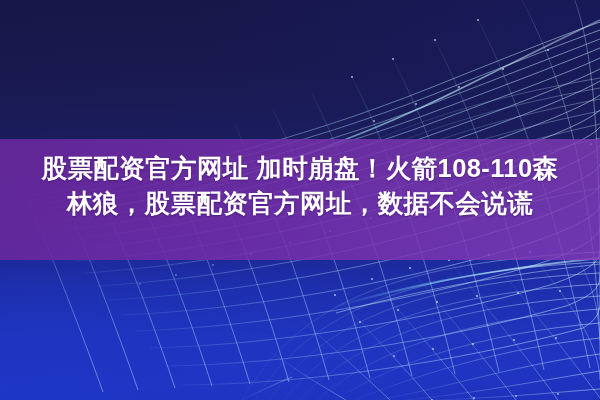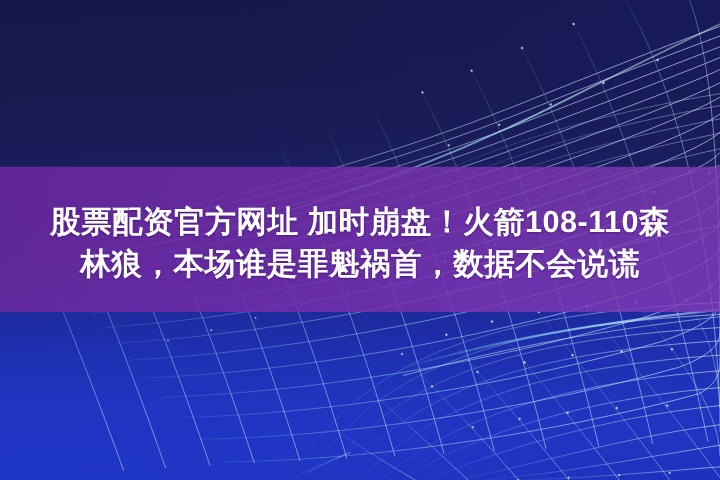--- a/index.html
+++ b/index.html
@@ -67,21 +67,21 @@
         rgba(124,52,176,0.82) 68%,
         rgba(130,58,182,0.80) 100%);
     mix-blend-mode: normal;
   }
 
   
   .headline {
     position: absolute;
     left: 0;
     right: 0;
-    top: 142px;
+    top: 125px;
     height: 121px;
     display: flex;
     flex-direction: column;
     align-items: center;
     justify-content: center;
     gap: 6px;
     color: #ffffff;
     text-align: center;
     pointer-events: none;
   }
@@ -259,16 +259,16 @@
         <circle cx="474" cy="398" r="1.4"></circle>
       <circle cx="516" cy="396" r="1.4"></circle>
         <circle cx="558" cy="394" r="1.4"></circle>
     </g>
   </svg>
 
   <div class="band"></div>
 
   <div class="headline">
     <div class="line">股票配资官方网址 加时崩盘！火箭108-110森</div>
-    <div class="line">林狼，本场谁是罪魁祸首，数据不会说谎</div>
+    <div class="line">林狼，股票配资官方网址，数据不会说谎</div>
   </div>
 
 </div>
 
 </body></html>

